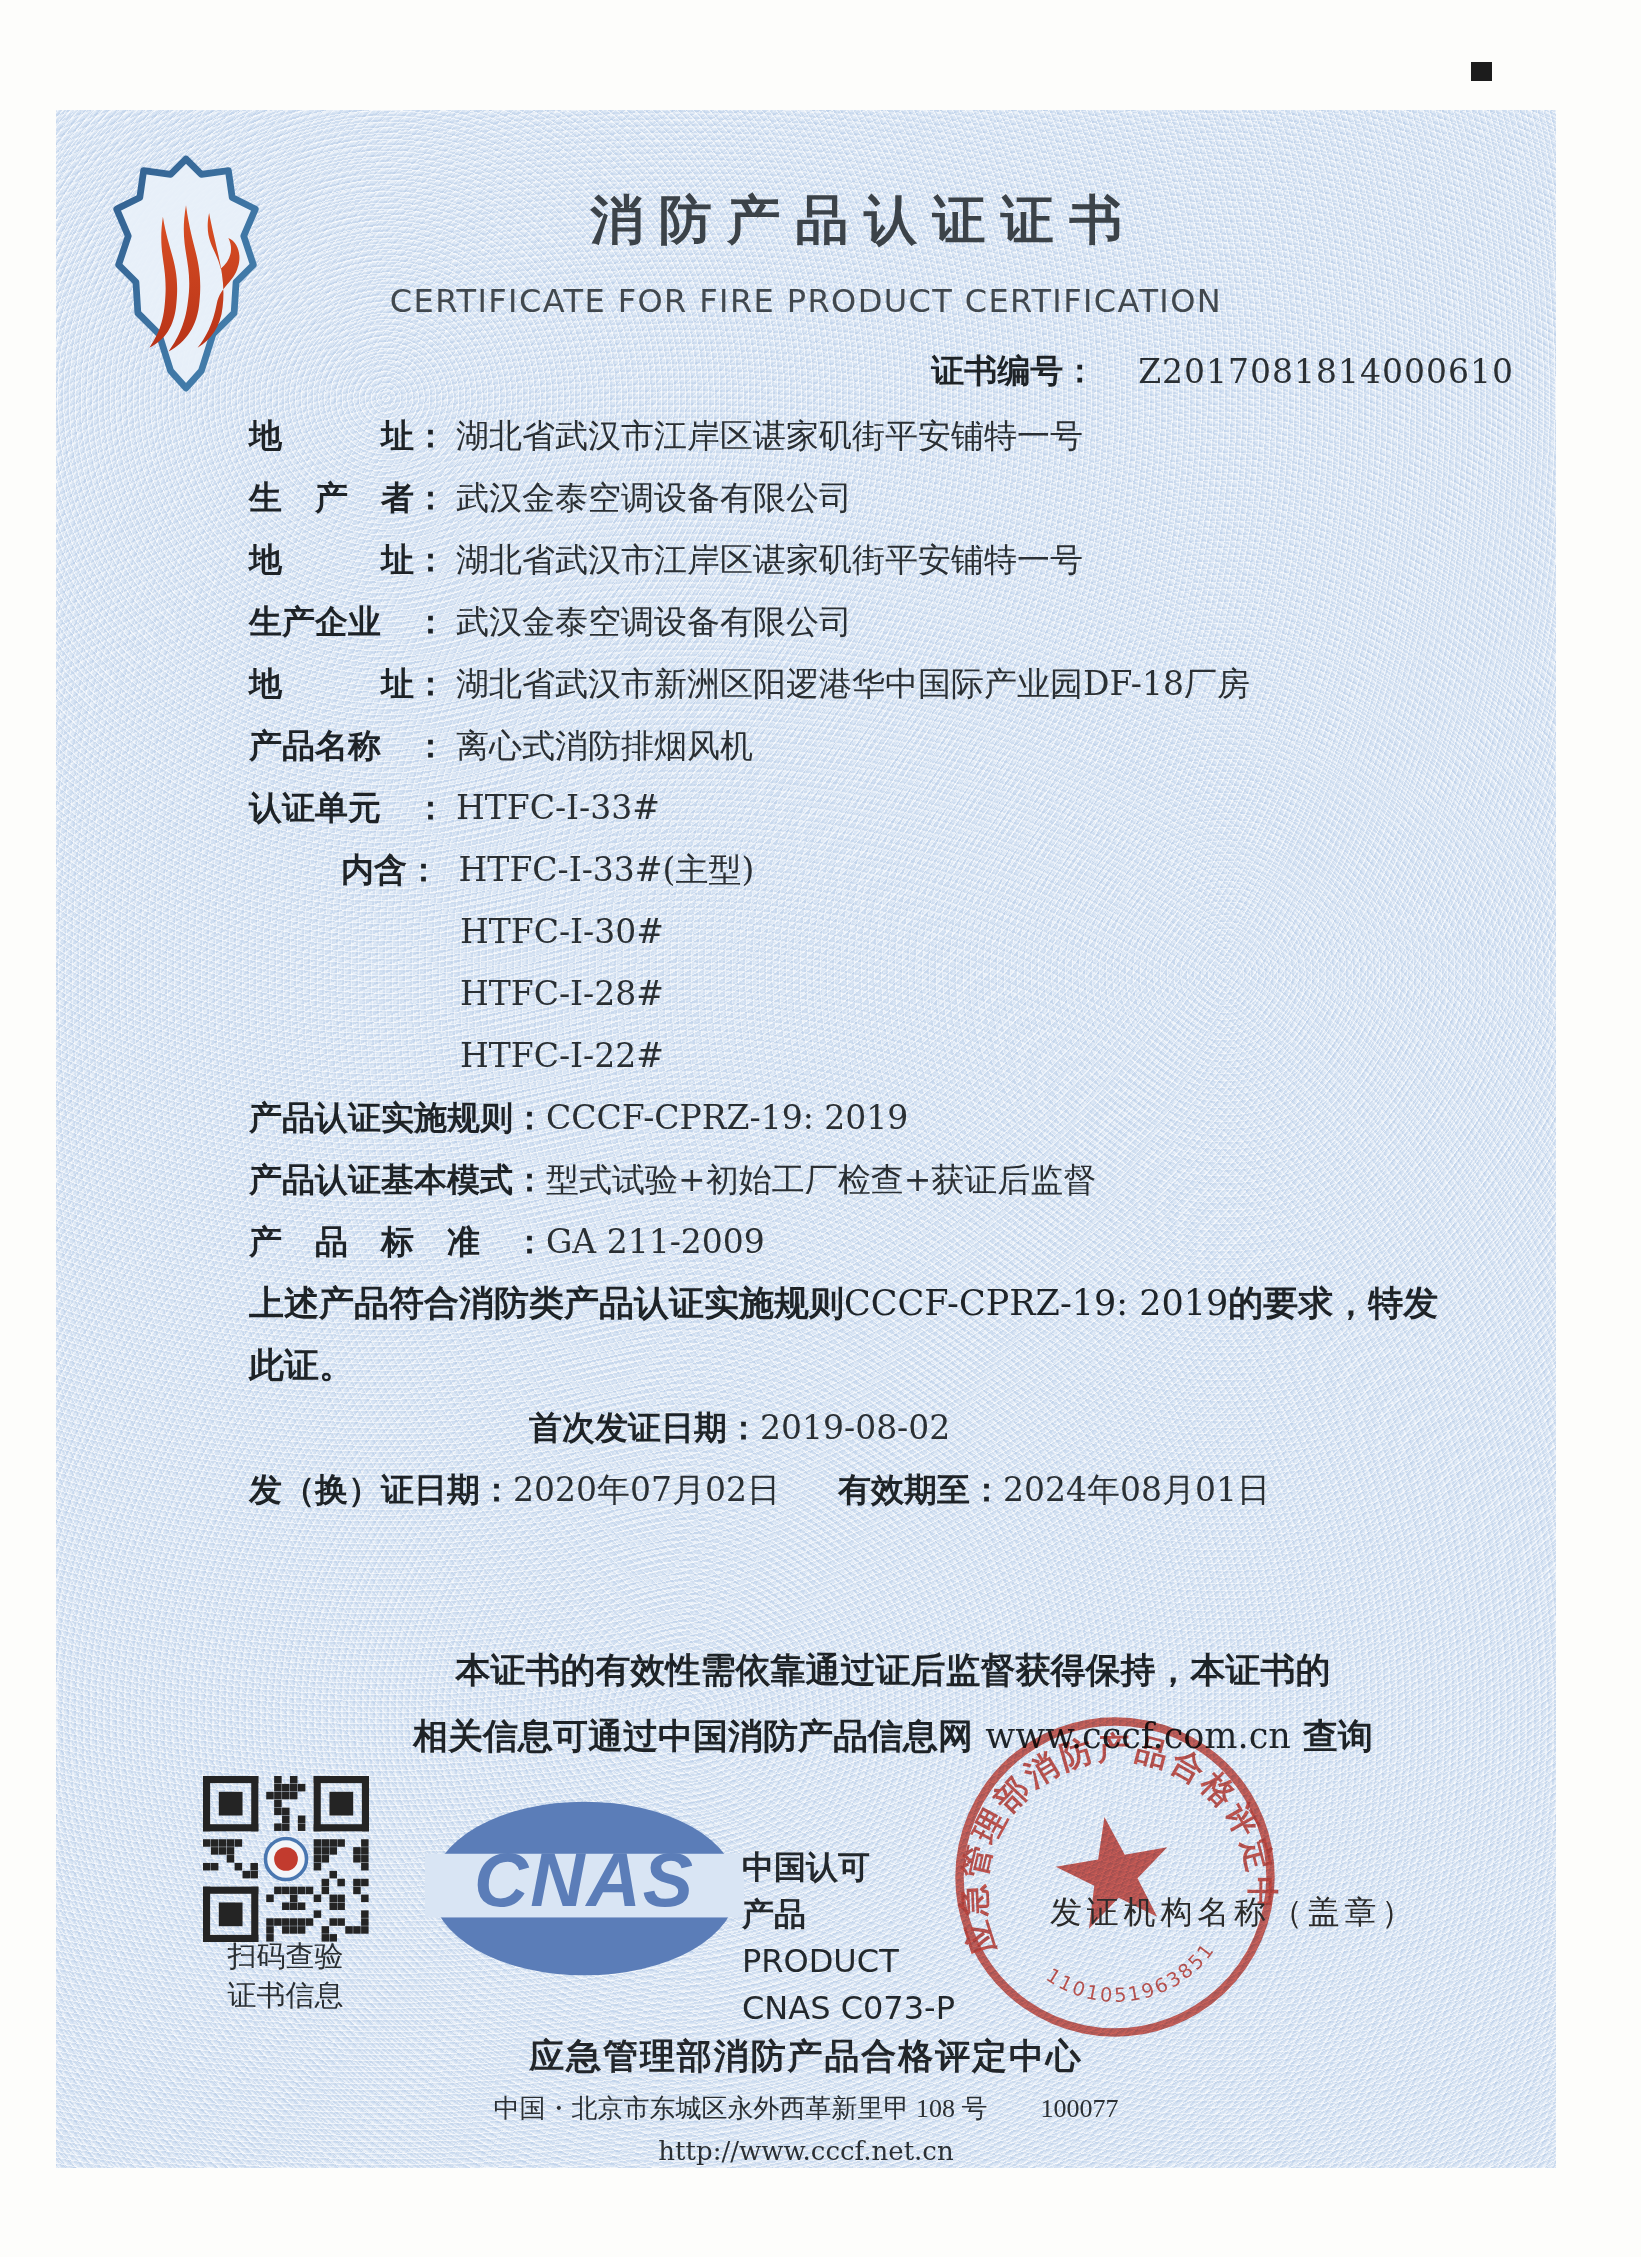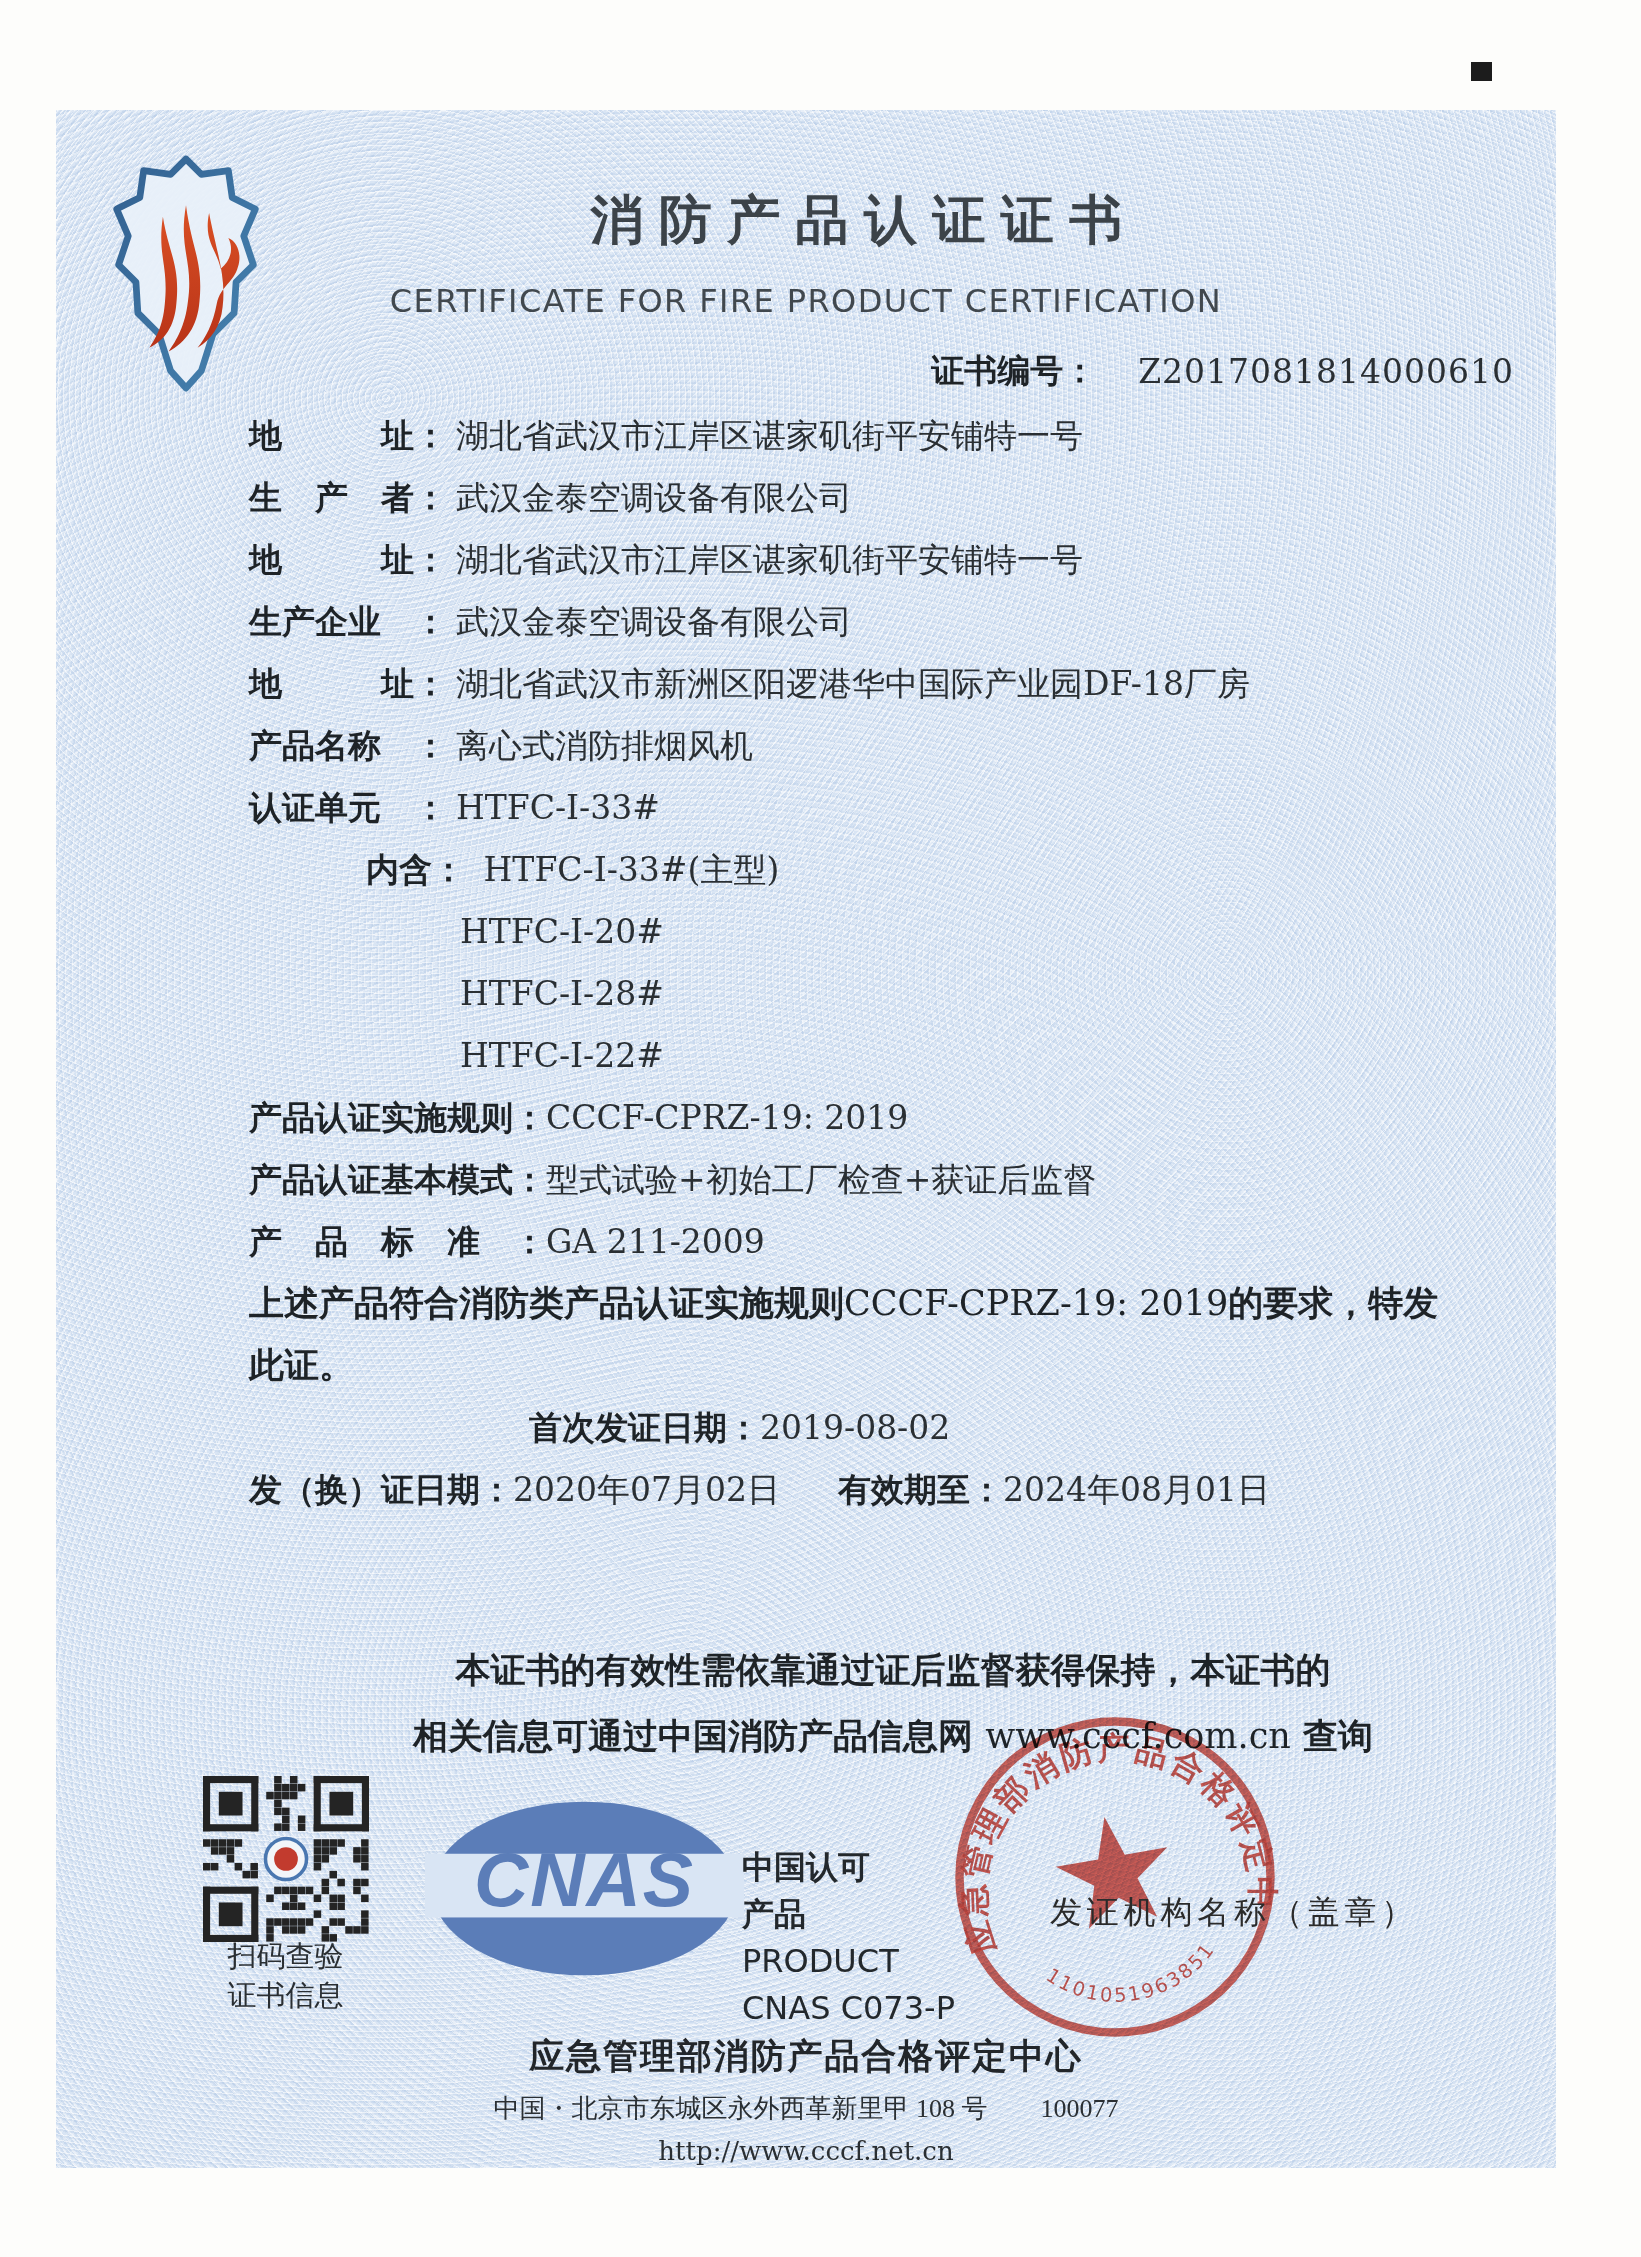--- a/index.html
+++ b/index.html
@@ -22,21 +22,21 @@
   .title-en{top:172px;font-size:32px;letter-spacing:1.4px;color:#41484e;font-weight:500;}
   .cert-no{top:239px;right:42px;font-size:30px;color:#23282c;}
   .cert-no .lab{font-weight:bold;}
   .cert-no .val{font-family:"DejaVu Serif",serif;letter-spacing:1px;}
   
   .main{left:193px;top:294px;width:1294px;}
   .line{height:62px;line-height:62px;white-space:nowrap;}
   .lab{display:inline-block;min-width:207px;font-size:33px;font-weight:bold;color:#1e2327;vertical-align:middle;}
   .lab.auto{min-width:0;}
   .val{font-size:33px;font-family:"DejaVu Serif",serif;color:#2a2f33;vertical-align:middle;}
-  .indent-contains{margin-left:117px;}
+  .indent-contains{margin-left:92px;}
   .indent-item{margin-left:211px;}
   .stmt{font-size:35px;font-weight:bold;color:#1e2327;}
   .stmt .code{font-family:"DejaVu Serif",serif;font-weight:normal;}
   .first-issue{margin-left:280px;}
   .gap{display:inline-block;width:58px;}
   
   .validity{font-size:35px;font-weight:bold;color:#1e2327;padding-left:87px;}
   .validity .code{font-family:"DejaVu Serif",serif;font-weight:normal;}
   .v1{top:1537px;} .v2{top:1603px;}
   
@@ -93,21 +93,21 @@
       <div class="line"><span class="lab">地　　　址：</span><span class="val">湖北省武汉市江岸区谌家矶街平安铺特一号</span></div>
       <div class="line"><span class="lab">生产企业　：</span><span class="val">武汉金泰空调设备有限公司</span></div>
       <div class="line"><span class="lab">地　　　址：</span><span class="val">湖北省武汉市新洲区阳逻港华中国际产业园DF-18厂房</span></div>
       <div class="line"><span class="lab">产品名称　：</span><span class="val">离心式消防排烟风机</span></div>
       <div class="line"><span class="lab">认证单元　：</span><span class="val">HTFC-I-33#</span></div>
 
       <div class="line indent-contains">
         <span class="lab auto">内含：</span>
         <span class="val" style="margin-left:13.5px;">HTFC-I-33#(主型)</span>
       </div>
-      <div class="line indent-item"><span class="val">HTFC-I-20#</span></div>
+      <div class="line indent-item"><span class="val">HTFC-I-30#</span></div>
       <div class="line indent-item"><span class="val">HTFC-I-28#</span></div>
       <div class="line indent-item"><span class="val">HTFC-I-22#</span></div>
 
       <div class="line"><span class="lab">产品认证实施规则：</span><span class="val">CCCF-CPRZ-19: 2019</span></div>
       <div class="line"><span class="lab">产品认证基本模式：</span><span class="val">型式试验+初始工厂检查+获证后监督</span></div>
       <div class="line"><span class="lab">产　品　标　准　：</span><span class="val">GA 211-2009</span></div>
 
       <div class="line stmt">
         <span>上述产品符合消防类产品认证实施规则</span><span class="code">CCCF-CPRZ-19: 2019</span><span>的要求，特发</span>
       </div>

